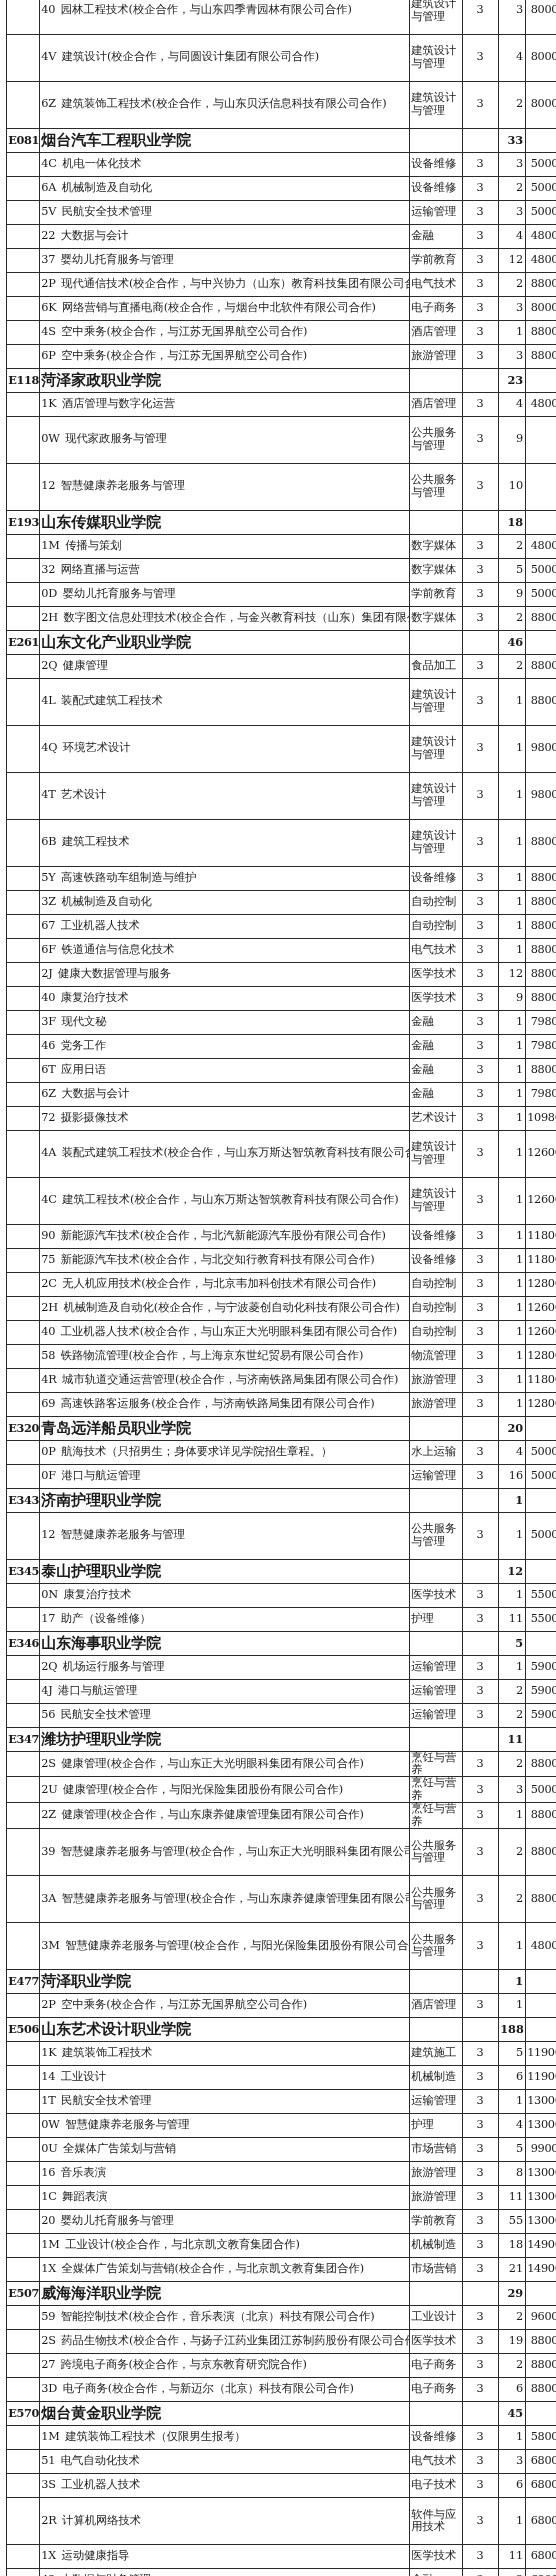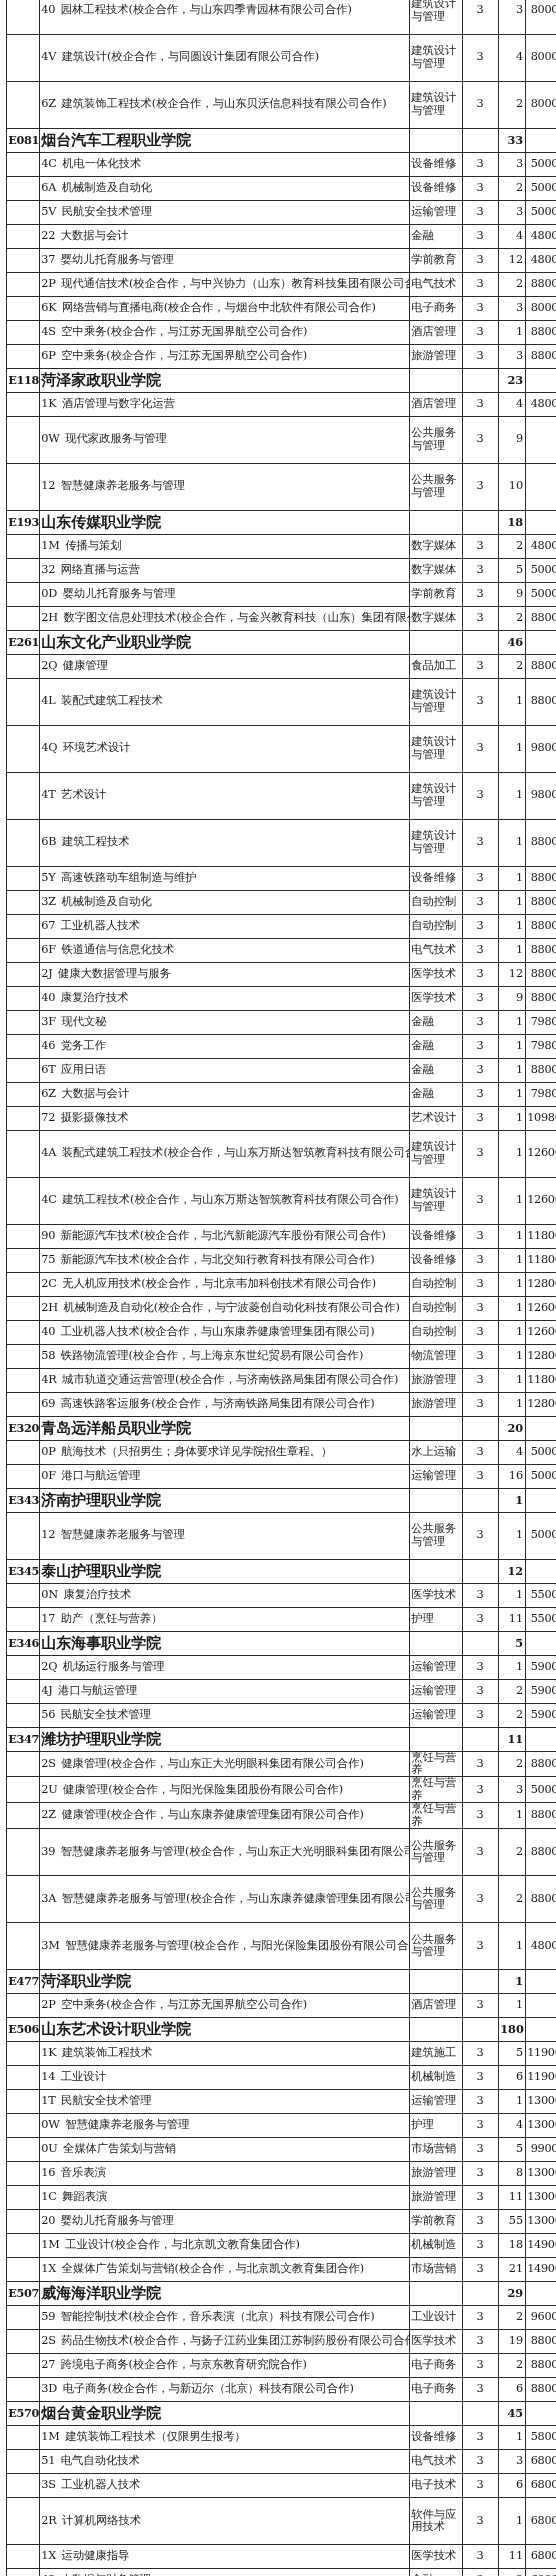--- a/index.html
+++ b/index.html
@@ -380,21 +380,21 @@
         <tr class="major">
           <td class="c-code"></td>
           <td class="c-name"><span class="mcode">2H</span><span>机械制造及自动化(校企合作，与宁波菱创自动化科技有限公司合作)</span></td>
           <td class="c-cat">自动控制</td>
           <td class="c-yrs">3</td>
           <td class="c-cnt">1</td>
           <td class="c-fee">12600</td>
         </tr>
         <tr class="major">
           <td class="c-code"></td>
-          <td class="c-name"><span class="mcode">40</span><span>工业机器人技术(校企合作，与山东康养健康管理集团有限公司)</span></td>
+          <td class="c-name"><span class="mcode">40</span><span>工业机器人技术(校企合作，与山东正大光明眼科集团有限公司合作)</span></td>
           <td class="c-cat">自动控制</td>
           <td class="c-yrs">3</td>
           <td class="c-cnt">1</td>
           <td class="c-fee">12600</td>
         </tr>
         <tr class="major">
           <td class="c-code"></td>
           <td class="c-name"><span class="mcode">58</span><span>铁路物流管理(校企合作，与上海京东世纪贸易有限公司合作)</span></td>
           <td class="c-cat">物流管理</td>
           <td class="c-yrs">3</td>
@@ -468,21 +468,21 @@
         <tr class="major">
           <td class="c-code"></td>
           <td class="c-name"><span class="mcode">0N</span><span>康复治疗技术</span></td>
           <td class="c-cat">医学技术</td>
           <td class="c-yrs">3</td>
           <td class="c-cnt">1</td>
           <td class="c-fee">5500</td>
         </tr>
         <tr class="major">
           <td class="c-code"></td>
-          <td class="c-name"><span class="mcode">17</span><span>助产（烹饪与营养）</span></td>
+          <td class="c-name"><span class="mcode">17</span><span>助产（设备维修）</span></td>
           <td class="c-cat">护理</td>
           <td class="c-yrs">3</td>
           <td class="c-cnt">11</td>
           <td class="c-fee">5500</td>
         </tr>
         <tr class="school">
           <td class="c-code">E346</td>
           <td class="c-name">山东海事职业学院</td>
           <td class="c-cat"></td>
           <td class="c-yrs"></td>
@@ -583,21 +583,21 @@
           <td class="c-cat">酒店管理</td>
           <td class="c-yrs">3</td>
           <td class="c-cnt">1</td>
           <td class="c-fee"></td>
         </tr>
         <tr class="school">
           <td class="c-code">E506</td>
           <td class="c-name">山东艺术设计职业学院</td>
           <td class="c-cat"></td>
           <td class="c-yrs"></td>
-          <td class="c-cnt">180</td>
+          <td class="c-cnt">188</td>
           <td class="c-fee"></td>
         </tr>
         <tr class="major">
           <td class="c-code"></td>
           <td class="c-name"><span class="mcode">1K</span><span>建筑装饰工程技术</span></td>
           <td class="c-cat">建筑施工</td>
           <td class="c-yrs">3</td>
           <td class="c-cnt">5</td>
           <td class="c-fee">11900</td>
         </tr>

